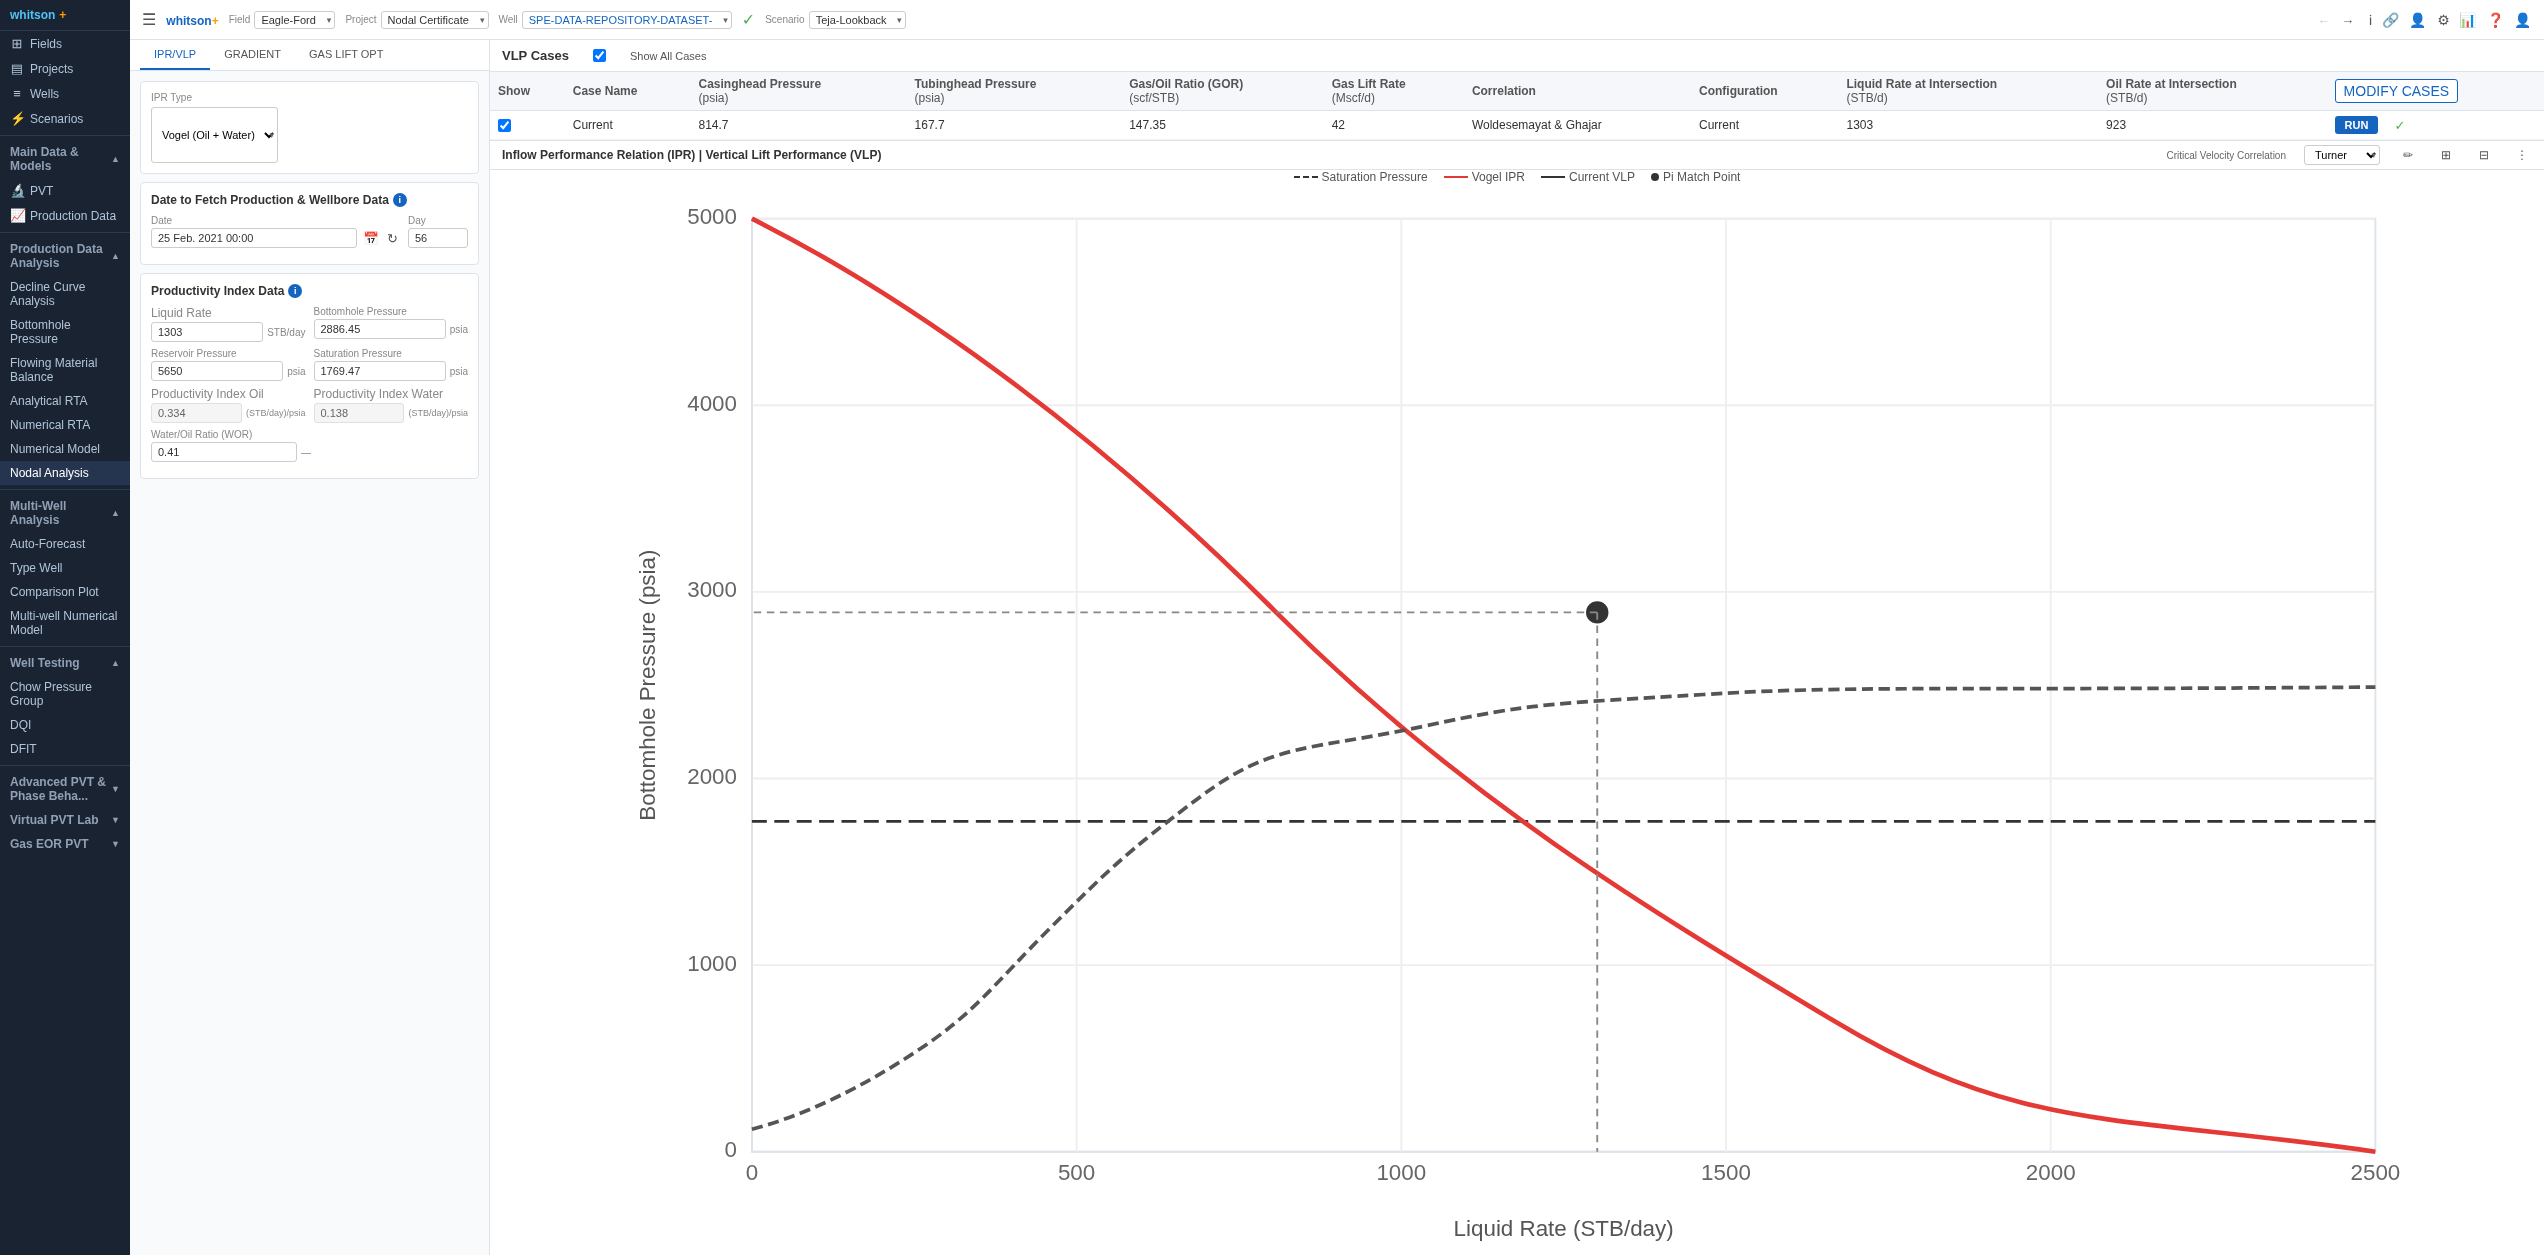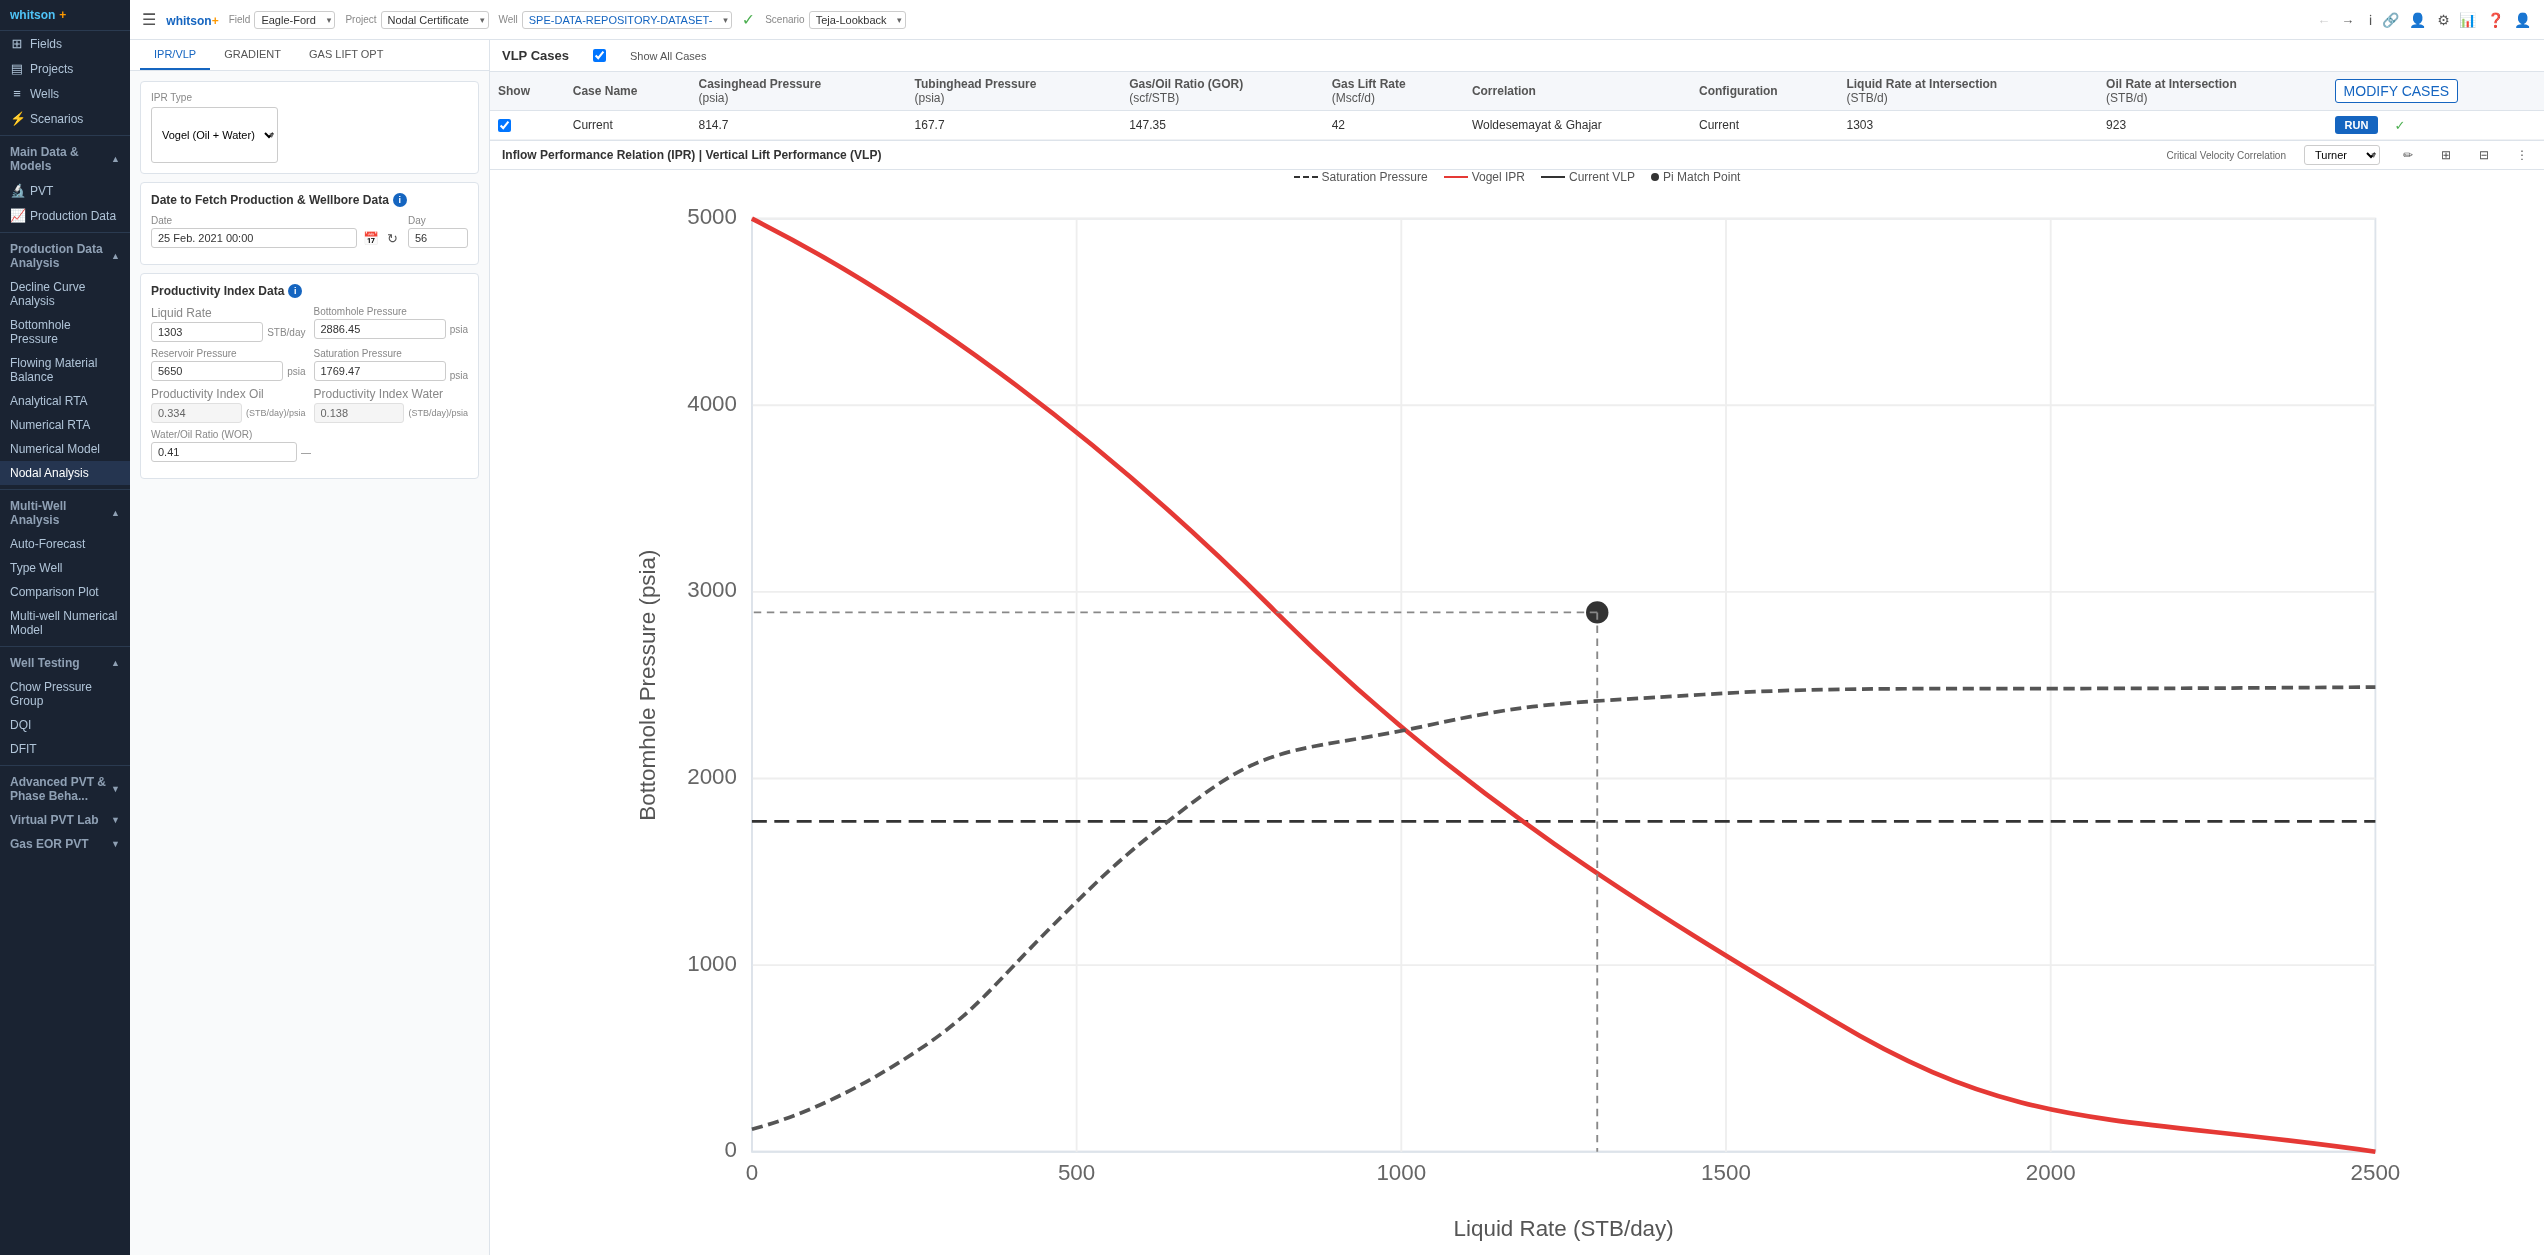--- a/index.html
+++ b/index.html
@@ -639,21 +639,21 @@
         <div class="form-row">
           <div class="form-field">
             <div class="form-label">Reservoir Pressure</div>
             <div style="display:flex; align-items:center; gap:4px;">
               <input type="text" class="form-input" value="5650" style="">
               <span class="form-unit">psia</span>
             </div>
           </div>
           <div class="form-field">
             <div class="form-label">Saturation Pressure</div>
-            <div style="display:flex; align-items:flex-end; gap:4px;">
+            <div style="display:flex; align-items:center; gap:4px;">
               <input type="text" class="form-input" value="1769.47" style="">
               <span class="form-unit">psia</span>
             </div>
           </div>
         </div>
 
         <div class="form-row">
           <div class="form-field">
             <div class="form-label">
               <span>Productivity Index Oil</span>

